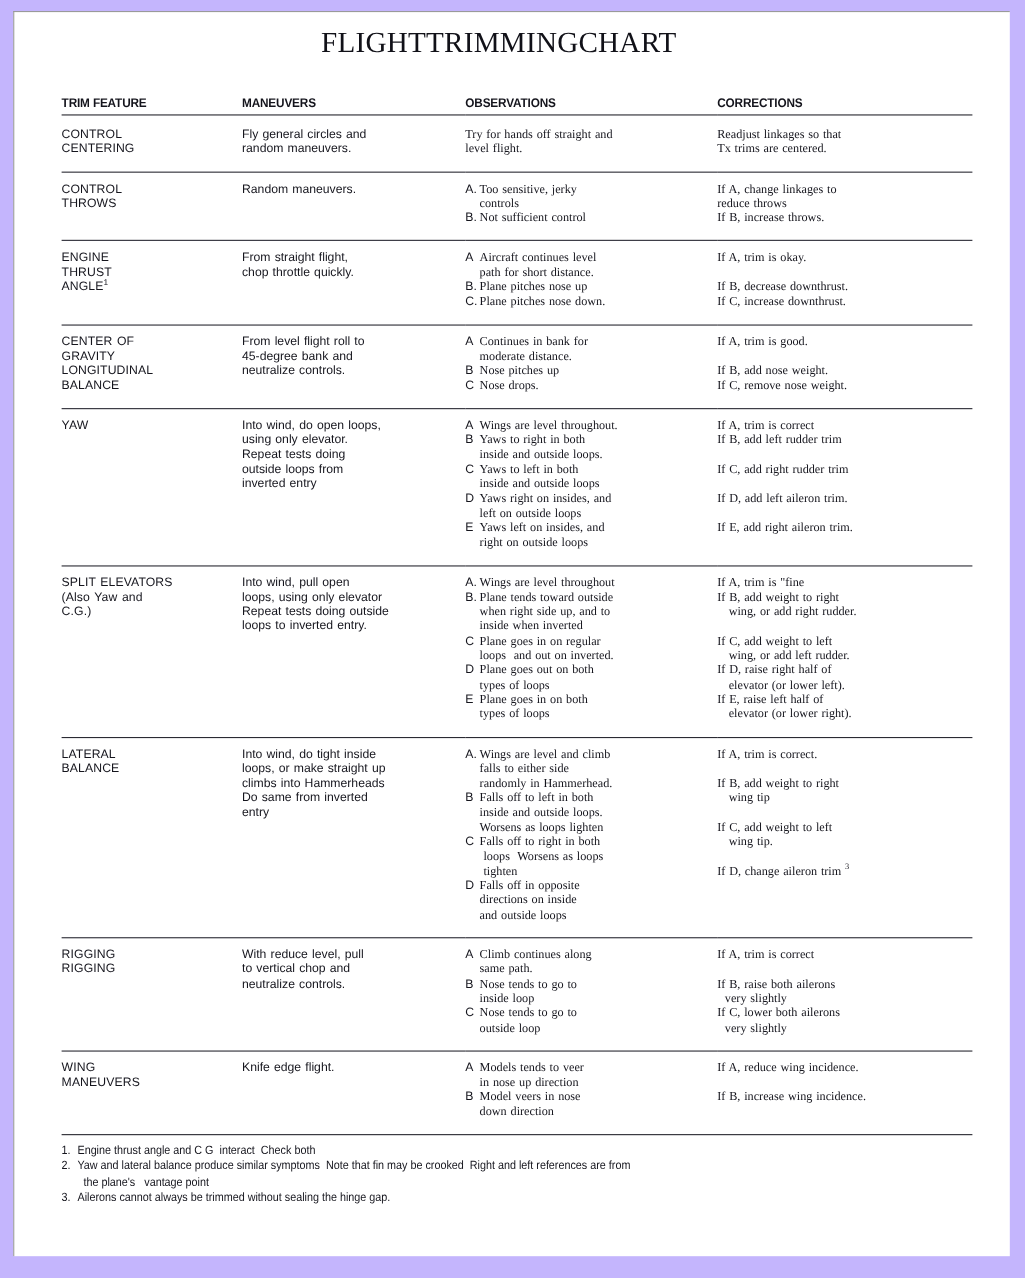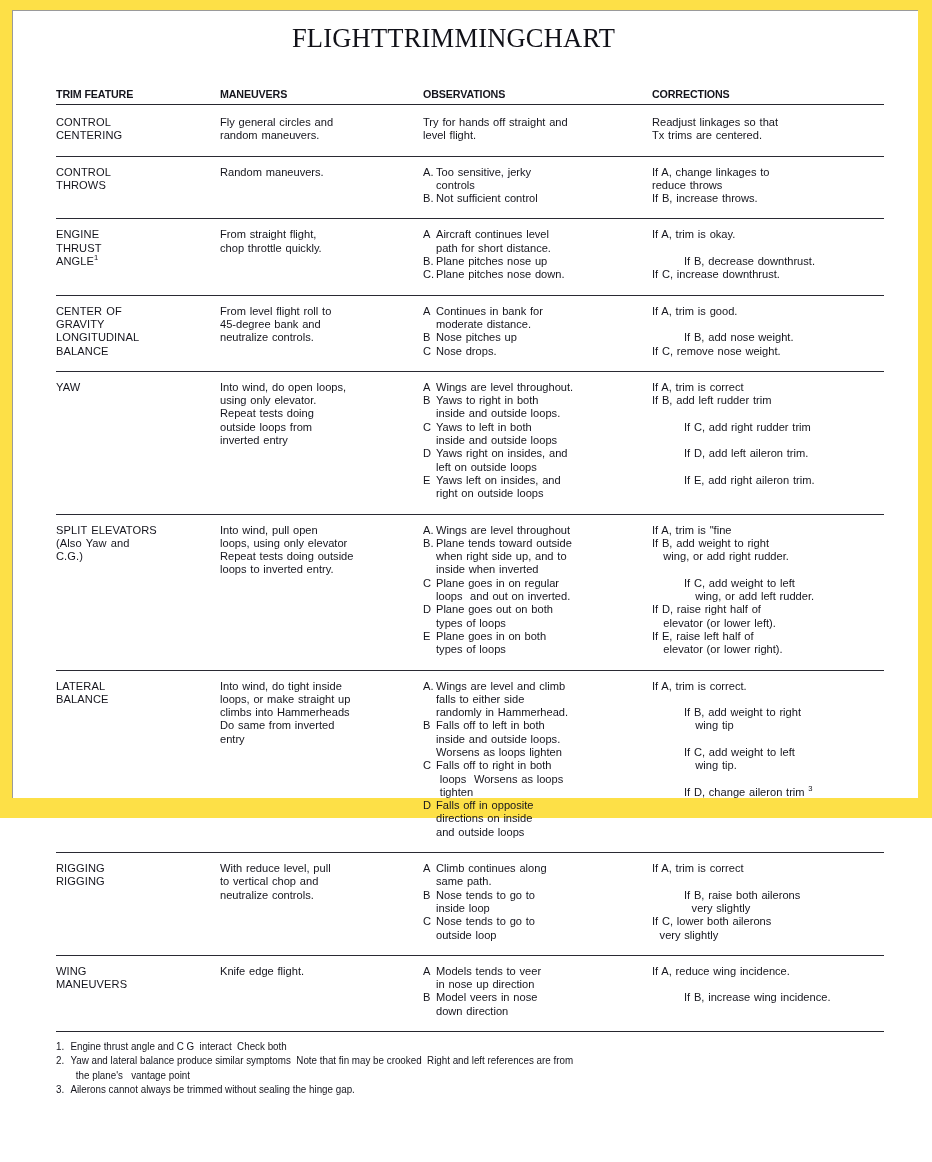--- a/index.html
+++ b/index.html
@@ -7,22 +7,22 @@
     margin: 0; padding: 0;
     background: #ffffff;
   }
   body {
     width: 932px; height: 1162px;
     font-family: "Liberation Sans", sans-serif;
     overflow: hidden;
   }
   #page {
     position: relative;
-    width: 932px; height: 818px;
-    background: #fde047;
+    width: 932px; height: 1162px;
+    background: #c4b5fd;
     padding: 10px 14px 20px 12px;
   }
   #sheet {
     position: relative;
     width: 100%; height: 100%;
     background: #ffffff;
     border-left: 1px solid #9a9a9a;
     border-top: 1px solid #9a9a9a;
     padding: 0;
   }
@@ -82,22 +82,22 @@
   .items { }
   .item {
     display: flex;
     white-space: pre-wrap;
   }
   .item .mk {
     flex: 0 0 auto;
     min-width: 13px;
     white-space: pre;
   }
-  .item .tx { flex: 1 1 auto; white-space: pre-wrap; }
-  .item.gap { margin-top: 13.3px; margin-left: 32px; }
+  .item .tx { flex: 1 1 auto; white-space: pre-wrap; font-family: Liberation Serif, serif; }
+  .item.gap { margin-top: 13.3px; }
 
   sup {
     font-size: 7.6px;
     vertical-align: super;
     line-height: 0;
   }
 
   #footnotes {
     width: 828px;
     margin: 0 0 0 43px;

